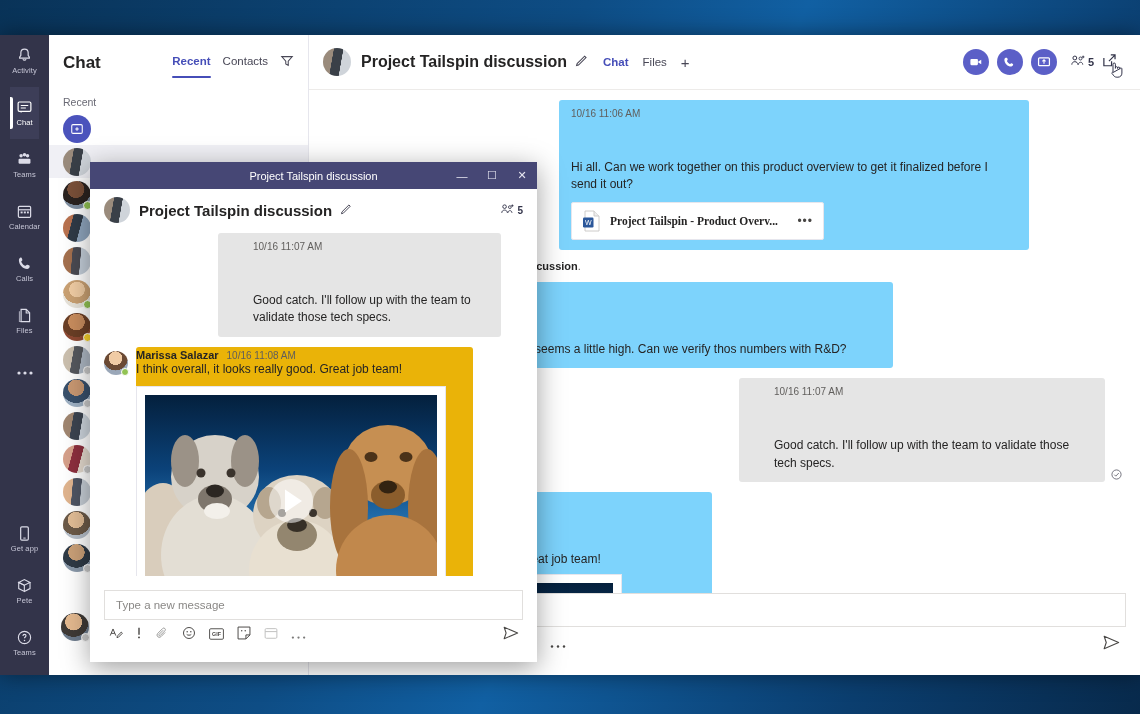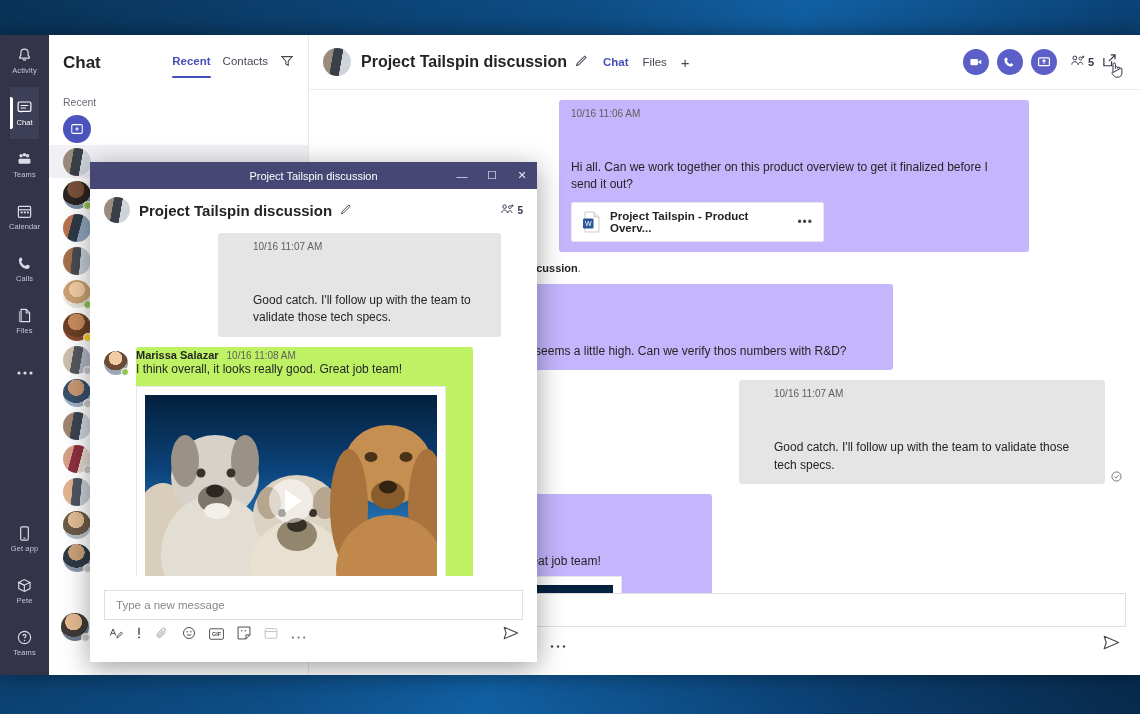--- a/index.html
+++ b/index.html
@@ -62,26 +62,26 @@
   #conv-head .pill.sel{color:#464eb8;font-weight:bold;}
   #conv-head .right { margin-left:auto; display:flex; align-items:center; gap:8px;}
   .circ-btn{width:26px;height:26px;border-radius:50%;background:#5b5fc7;display:flex;
      align-items:center;justify-content:center;}
   #msgs { position:absolute; left:0; right:0; top:55px; bottom:76px; overflow:hidden; padding:4px 18px;}
   .sysline { font-size:11px;color:#605e5c; margin:8px 0 4px 26px;}
   .sysline b{color:#252424;}
   .bubble { border-radius:3px; padding:8px 12px 10px; max-width:470px; }
   .bubble .ts{font-size:10px;color:#605e5c; margin-bottom:3px;}
   .bubble .bd{font-size:12px;color:#252424; line-height:1.45;margin-top:40px;}
-  .b-in { background:#c4b5fd; }
+  .b-in { background:#7dd3fc; }
   .b-out { background:#e5e5e5; margin-left:auto;padding-left:35px; }
   .row { display:flex; margin-bottom:10px; }
   .filecard{margin-top:8px;background:#fff;border:1px solid #e6e6ed;border-radius:2px;
      display:flex;align-items:center;gap:8px;padding:7px 10px; width:253px;}
-  .filecard .nm{font-size:11.5px;font-weight:bold;color:#252424;}
+  .filecard .nm{font-size:11.5px;font-weight:bold;color:#252424;font-family:Liberation Serif, serif;}
   .wicon{width:20px;height:22px;flex:none;}
   .readmark{font-size:11px;color:#6a6a75;margin-left:6px;align-self:flex-end;}
   
   .vidcard{ background:#fff; border:1px solid #e6e6ed; padding:8px; margin-top:6px;}
   .vidthumb{position:relative;overflow:hidden;
     background:linear-gradient(to bottom,#06223f 0%,#0b3f73 30%,#2b7fc4 62%,#8fc4e6 100%);}
   .dogs{position:absolute;inset:0;}
   .play{position:absolute;left:50%;top:50%;transform:translate(-50%,-50%);}
   #composer { position:absolute; left:14px; right:14px; bottom:14px; }
   #composer .inp{height:34px;border:1px solid #e1dfdd;background:#fff;display:flex;align-items:center;
@@ -559,21 +559,21 @@
           <div class="ts">10/16 11:07 AM</div>
           <div class="bd">Good catch.  I'll follow up with the team to validate those tech specs.</div>
         </div>
       </div>
 
       <div class="row" style="margin-top:8px">
         <div class="ava" style="width:24px;height:24px;margin:4px 8px 0 0;
              background:radial-gradient(circle at 48% 30%,#f0cba5 0 32%,#6b4a34 33% 58%,#9aa7b8 59% 100%)">
           <span class="pres avail" style="width:8px;height:8px"></span>
         </div>
-        <div class="bubble b-in" style="width:337px;background:#bef264;padding:2px 0 0 0">
+        <div class="bubble b-in" style="width:337px;background:#eab308;padding:2px 0 0 0">
           <div style="display:flex;align-items:baseline;gap:8px">
             <span class="msgname">Marissa Salazar</span>
             <span class="msgmeta">10/16 11:08 AM</span>
           </div>
           <div class="bd" style="margin-top:0">I think overall, it looks really good.  Great job team!</div>
           <div class="vidcard" style="width:310px;margin-top:8px">
             <div class="vidthumb" style="width:292px;height:212px">
               <svg class="dogs" viewBox="0 0 292 212" preserveAspectRatio="none">
                 <defs>
                     <linearGradient id="sky1" x1="0" y1="0" x2="0" y2="1">

